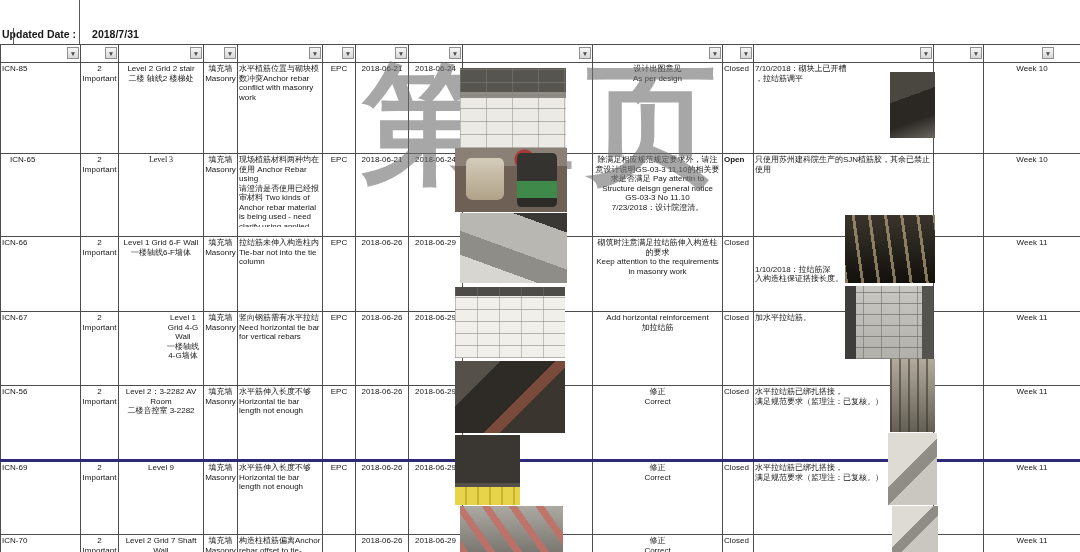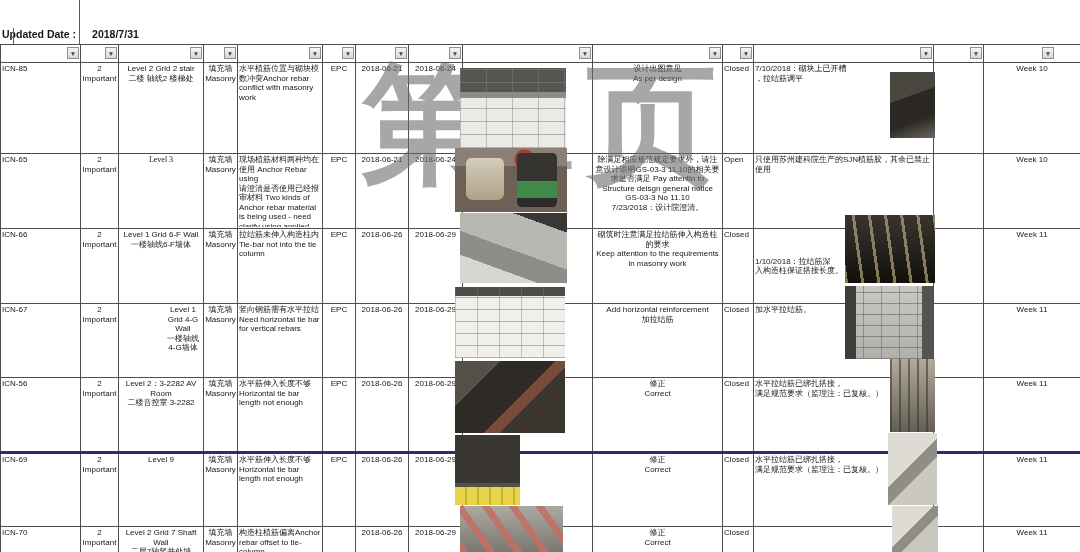--- a/index.html
+++ b/index.html
@@ -186,21 +186,21 @@
           </td>
           <td class="c-photo_after">
             <div class="cw" style="height: 70px;"></div>
           </td>
           <td class="c-week">
             <div class="cw" style="height: 70px;">Week 10</div>
           </td>
         </tr>
         <tr style="height: 75px;">
           <td class="c-id">
-            <div class="cw" style="height: 72px;">ICN-65</div>
+            <div class="cw" style="height: 72px; margin-left: 8px;">ICN-65</div>
           </td>
           <td class="c-priority">
             <div class="cw" style="height: 72px;">2 Important</div>
           </td>
           <td class="c-location">
             <div class="cw" style="height: 72px; font-family: Liberation Serif, serif;">Level 3</div>
           </td>
           <td class="c-wall_type">
             <div class="cw" style="height: 72px;">填充墙 Masonry</div>
           </td>
@@ -218,21 +218,21 @@
             <div class="cw" style="height: 72px;">2018-06-24</div>
           </td>
           <td class="c-photo_issue">
             <div class="cw" style="height: 72px;"></div>
           </td>
           <td class="c-action">
             <div class="cw" style="height: 72px;">除满足相应规范规定要求外，请注意设计说明GS-03-3 11.10的相关要求是否满足 Pay attentin to Structure deisgn general notice GS-03-3 No 11.10
 7/23/2018：设计院澄清。</div>
           </td>
           <td class="c-status">
-            <div class="cw" style="height: 72px;">Open</div>
+            <div class="cw" style="height: 80px; font-weight: bold;">Open</div>
           </td>
           <td class="c-response">
             <div class="cw" style="height: 72px;">只使用苏州建科院生产的SJN植筋胶，其余已禁止使用</div>
           </td>
           <td class="c-photo_after">
             <div class="cw" style="height: 72px;"></div>
           </td>
           <td class="c-week">
             <div class="cw" style="height: 72px;">Week 10</div>
           </td>

